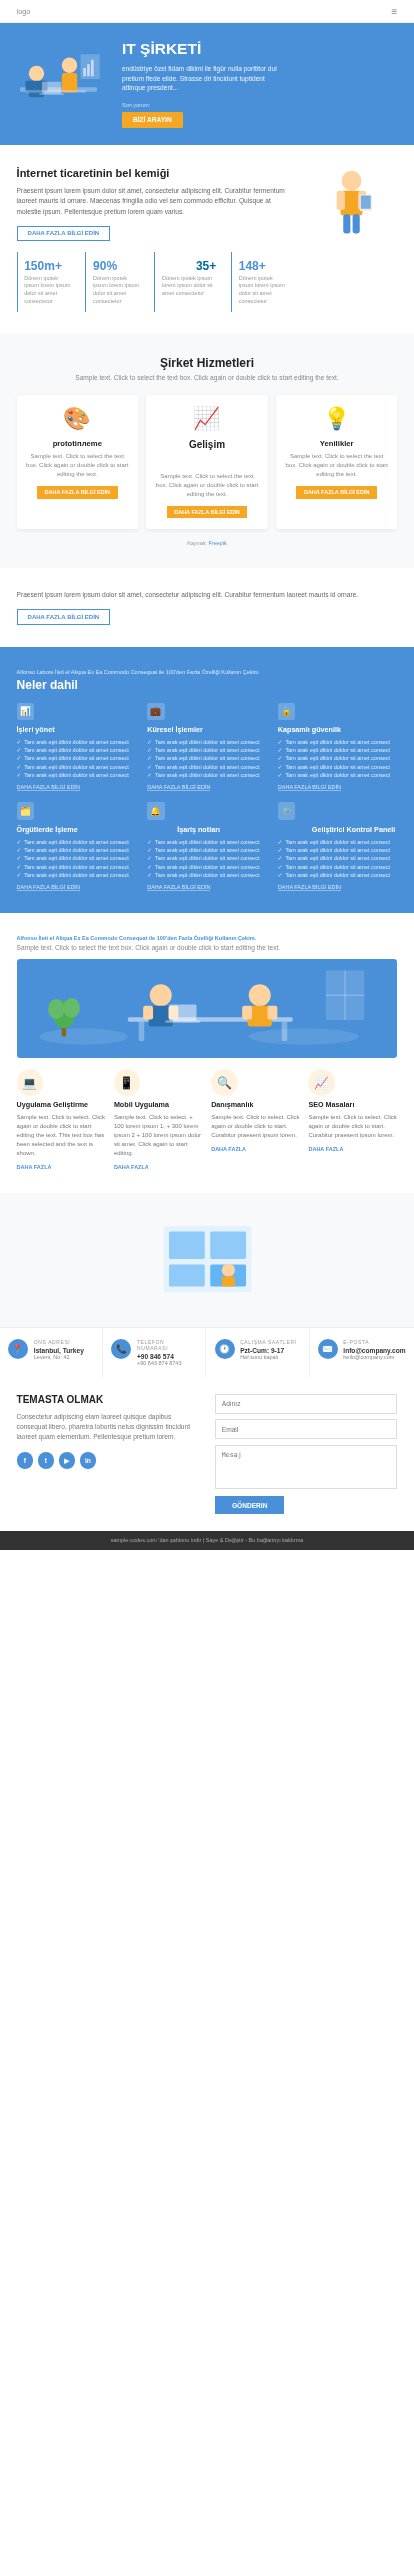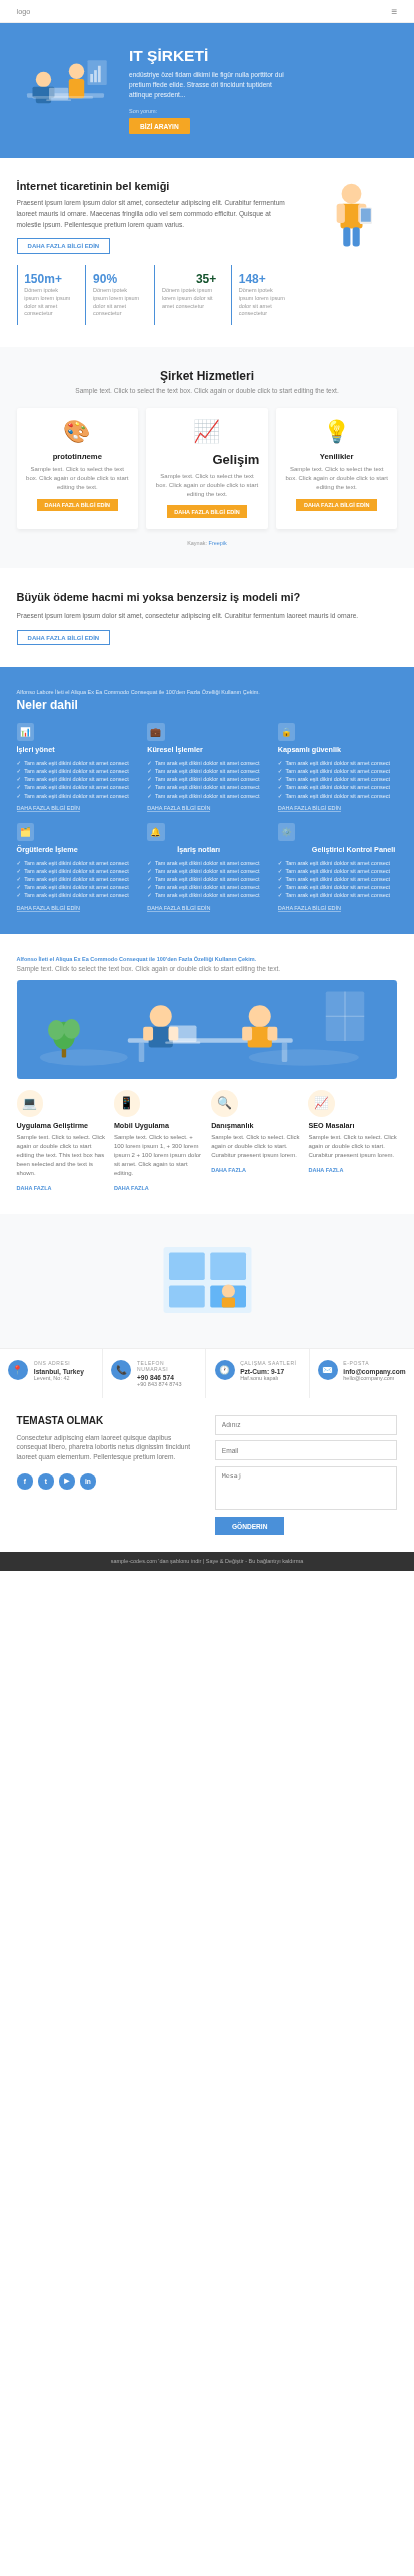--- a/index.html
+++ b/index.html
@@ -14,21 +14,21 @@
 </head>
 <body>
 
 <header style="display:flex;justify-content:space-between;align-items:center;padding:5.5px 16.6px;background:#fff;border-bottom:0.6px solid #eee;">
   <span style="font-size:7.2px;color:#888;">logo</span>
   <div style="display:flex;gap:8.3px;align-items:center;">
     <span style="font-size:10px;color:#888;cursor:pointer;">≡</span>
   </div>
 </header>
 
-<section style="background:#4a90d9;position:relative;min-height:122px;display:flex;align-items:center;overflow:hidden;padding:7px;">
+<section style="background:#4a90d9;position:relative;min-height:122px;display:flex;align-items:center;overflow:hidden;padding:0;">
   <div style="width:111px;flex-shrink:0;display:flex;align-items:flex-end;justify-content:center;padding-left:5.5px;">
     <svg class="illustration-hero" viewBox="0 0 180 150" xmlns="http://www.w3.org/2000/svg">
 
       <rect x="20" y="80" width="140" height="8" rx="2" fill="rgba(255,255,255,0.3)"></rect>
 
       <circle cx="50" cy="55" r="14" fill="#FFD3A0"></circle>
       <rect x="36" y="68" width="28" height="30" rx="4" fill="#2c6fad"></rect>
       <rect x="30" y="68" width="12" height="20" rx="3" fill="#2c6fad"></rect>
       <rect x="58" y="68" width="12" height="20" rx="3" fill="#2c6fad"></rect>
 
@@ -63,21 +63,21 @@
       <div style="display:flex;gap:8.3px;margin-top:11px;" id="stats-row">
           <div style="flex: 1 1 0%; padding: 6.6px; border-left: 1.7px solid rgb(74, 144, 217);">
             <div style="font-size:12px;font-weight:700;color:#4a90d9;">150m+</div>
             <div style="font-size:5.5px;color:#999;margin-top:1.7px;line-height:1.4;">Dönem ipotek ipsum lorem ipsum dolor sit amet consectetur</div>
           </div>
           <div style="flex: 1 1 0%; padding: 6.6px; border-left: 1.7px solid rgb(74, 144, 217);">
             <div style="font-size:12px;font-weight:700;color:#4a90d9;">90%</div>
             <div style="font-size:5.5px;color:#999;margin-top:1.7px;line-height:1.4;">Dönem ipotek ipsum lorem ipsum dolor sit amet consectetur</div>
           </div>
           <div style="flex: 1 1 0%; padding: 6.6px; border-left: 1.7px solid rgb(74, 144, 217);">
-            <div style="font-size:12px;font-weight:700;color:#14532d;margin-left:34px;">35+</div>
+            <div style="font-size:12px;font-weight:700;color:#0369a1;margin-left:34px;">35+</div>
             <div style="font-size:5.5px;color:#999;margin-top:1.7px;line-height:1.4;">Dönem ipotek ipsum lorem ipsum dolor sit amet consectetur</div>
           </div>
           <div style="flex: 1 1 0%; padding: 6.6px; border-left: 1.7px solid rgb(74, 144, 217);">
             <div style="font-size:12px;font-weight:700;color:#4a90d9;">148+</div>
             <div style="font-size:5.5px;color:#999;margin-top:1.7px;line-height:1.4;">Dönem ipotek ipsum lorem ipsum dolor sit amet consectetur</div>
           </div>
         </div>
     </div>
     <div style="flex:1;display:flex;justify-content:center;align-items:center;">
       <svg viewBox="0 0 110 140" width="61" height="77" xmlns="http://www.w3.org/2000/svg">
@@ -101,40 +101,39 @@
   <p style="font-size:6.6px;color:#888;margin-bottom:14px;">Sample text. Click to select the text box. Click again or double click to start editing the text.</p>
   <div style="display:flex;gap:8.3px;" id="hizmetler-grid">
       <div style="flex: 1 1 0%; background: rgb(255, 255, 255); padding: 11px 8.3px; border-radius: 2.2px; text-align: center; box-shadow: rgba(0, 0, 0, 0.06) 0px 1.1px 4.4px;">
       <div style="font-size:22px;margin-bottom:6.6px;">🎨</div>
       <div style="font-size:7.7px;font-weight:700;color:#222;margin-bottom:4.4px;">prototiплeme</div>
       <p style="font-size:6px;color:#888;line-height:1.5;margin-bottom:6.6px;">Sample text. Click to select the text box. Click again or double click to start editing the text.</p>
       <button style="background:#f5a623;color:#fff;border:none;padding:3.3px 7.7px;font-size:5.5px;font-weight:600;cursor:pointer;">DAHA FAZLA BİLGİ EDİN</button>
     </div>
       <div style="flex: 1 1 0%; background: rgb(255, 255, 255); padding: 11px 8.3px; border-radius: 2.2px; text-align: center; box-shadow: rgba(0, 0, 0, 0.06) 0px 1.1px 4.4px;">
       <div style="font-size:22px;margin-bottom:6.6px;">📈</div>
-      <div style="font-size:13px;font-weight:700;color:#222;margin-bottom:5px;text-align:right;">Gelişim</div>
+      <div style="font-size:10px;font-weight:700;color:#222;margin-bottom:22px;">Gelişim</div>
       <p style="font-size:6px;color:#888;line-height:1.5;margin-bottom:6.6px;">Sample text. Click to select the text box. Click again or double click to start editing the text.</p>
       <button style="background:#f5a623;color:#fff;border:none;padding:3.3px 7.7px;font-size:5.5px;font-weight:600;cursor:pointer;">DAHA FAZLA BİLGİ EDİN</button>
     </div>
       <div style="flex: 1 1 0%; background: rgb(255, 255, 255); padding: 11px 8.3px; border-radius: 2.2px; text-align: center; box-shadow: rgba(0, 0, 0, 0.06) 0px 1.1px 4.4px;">
       <div style="font-size:22px;margin-bottom:6.6px;">💡</div>
       <div style="font-size:7.7px;font-weight:700;color:#222;margin-bottom:4.4px;">Yenilikler</div>
       <p style="font-size:6px;color:#888;line-height:1.5;margin-bottom:6.6px;">Sample text. Click to select the text box. Click again or double click to start editing the text.</p>
       <button style="background:#f5a623;color:#fff;border:none;padding:3.3px 7.7px;font-size:5.5px;font-weight:600;cursor:pointer;">DAHA FAZLA BİLGİ EDİN</button>
     </div>
     </div>
   <p style="font-size:5.5px;color:#999;margin-top:11px;">
     <span>Kaynak:</span>
     <a href="#" style="color:#4a90d9;text-decoration:none;">Freepik</a>
   </p>
 </section>
 
 <section style="background:#fff;padding:22px 16.6px;display:flex;gap:16.6px;align-items:center;">
   <div style="flex:1;">
-    <div style="font-size:11px;font-weight:700;color:#222;margin-bottom:6.6px;line-height:1.3;">Büyük ödeme hacmi mi yoksa benzersiz iş modeli mi?</div>
     <p style="font-size:6.6px;color:#666;line-height:1.6;margin-bottom:8.3px;">Praesent ipsum lorem ipsum dolor sit amet, consectetur adipiscing elit. Curabitur fermentum laoreet mauris id ornare.</p>
     <button style="background:transparent;color:#4a90d9;border:1.1px solid #4a90d9;padding:3.9px 10px;font-size:6px;font-weight:600;cursor:pointer;">DAHA FAZLA BİLGİ EDİN</button>
   </div>
 </section>
 
 <section style="background:#4a90d9;padding:22px 16.6px;">
   <p style="font-size:5.5px;color:rgba(255,255,255,0.8);margin-bottom:2.8px;">Alfonso Labore İleti el Aliqua Ex Ea Commodo Consequat ile 100'den Fazla Özelliği Kullanın Çekim.</p>
   <div style="font-size:12px;font-weight:700;color:#fff;margin-bottom:11px;">Neler dahil</div>
   <div style="display:grid;grid-template-columns:repeat(3,1fr);gap:11px;" id="neler-grid">
       <div style="color: rgb(255, 255, 255);">

